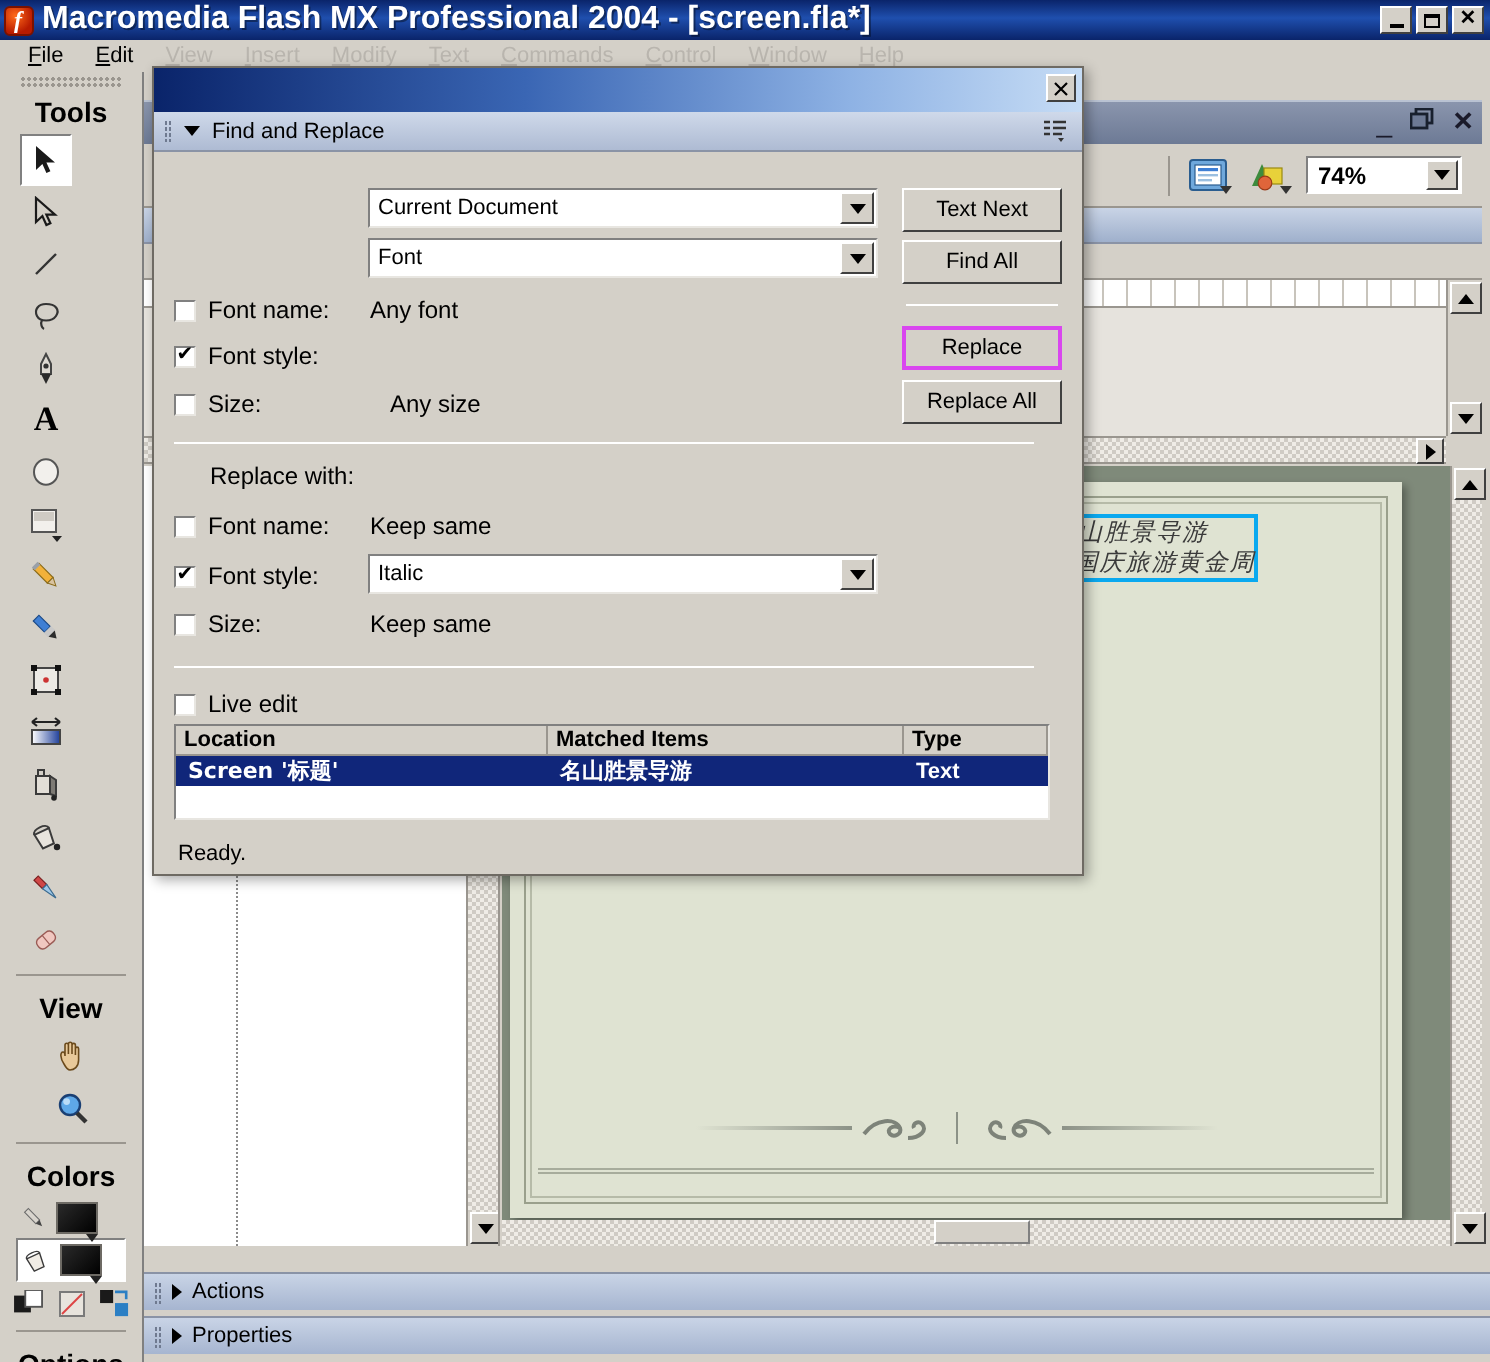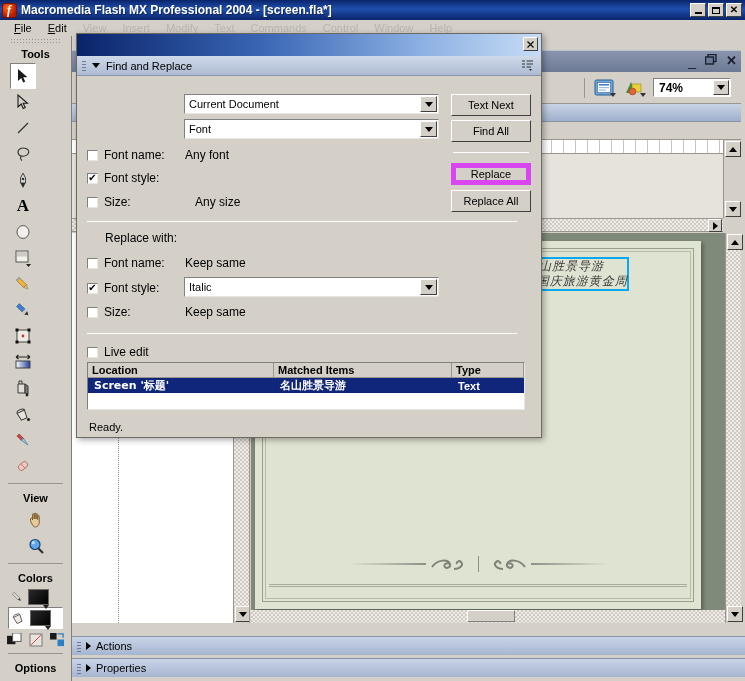--- a/index.html
+++ b/index.html
@@ -13,21 +13,21 @@
   }
   .app { position:absolute; inset:0; background:#d4d0c8; }
 
   
   .titlebar{
     position:absolute; left:0; top:0; width:745px; height:20px;
     background:linear-gradient(to bottom,#0a246a 0%,#1f4fae 45%,#0a246a 100%);
     display:flex; align-items:center; padding:0 2px;
   }
   .titlebar .tbtext{
-    color:#fff; font-weight:bold; font-size:12px; margin-left:4px;
+    color:#fff; font-weight:bold; font-size:16px; margin-left:4px;
     text-shadow:1px 1px 0 #00000066; white-space:nowrap;
   }
   .flashlogo{
     width:15px;height:15px;border-radius:3px;
     background:radial-gradient(circle at 35% 30%, #ff6a1a, #b81b00 70%);
     border:1px solid #7a1200; position:relative; flex:0 0 auto;
   }
   .flashlogo:after{
     content:"f"; position:absolute; left:4px; top:-1px; color:#fff;
     font-family:"Liberation Serif", serif; font-style:italic;
@@ -58,21 +58,21 @@
   .toolspanel{
     position:absolute; left:0; top:36px; width:72px; height:645px;
     background:#d4d0c8; border-right:1px solid #808080;
   }
   .grip{
     height:6px;margin:2px 10px 0 10px;
     background-image:radial-gradient(#9a968f 40%, transparent 41%);
     background-size:3px 3px;
   }
   .sectitle{
-    text-align:center;font-weight:bold;font-size:11px;padding:4px 0 3px;
+    text-align:center;font-weight:bold;font-size:14px;padding:4px 0 3px;
   }
   .toolgrid{ display:flex; flex-wrap:wrap; padding:0 10px; }
   .tool{
     width:26px;height:26px;display:flex;align-items:center;justify-content:center;
     position:relative;
   }
   .tool.sel{
     background:#fff;
     border:1px solid; border-color:#808080 #fff #fff #808080;
   }
@@ -315,21 +315,21 @@
     width:17px;height:16px;margin-right:1px;background:#d4d0c8;
     border:1px solid;border-color:#fff #404040 #404040 #fff;
     display:flex;align-items:center;justify-content:center;
   }
   .btn{
     background:#d4d0c8;border:1px solid;
     border-color:#fff #404040 #404040 #fff;
     font-size:11px;display:flex;align-items:center;justify-content:center;
     height:22px;width:80px;
   }
-  .btn.def{ border:5px solid #d946ef; }
+  .btn.def{ border:2px solid #d946ef; }
   .cbx{
     width:11px;height:11px;background:#fff;border:1px solid;
     border-color:#808080 #e8e6e1 #e8e6e1 #808080;
     display:flex;align-items:center;justify-content:center;
     font-size:10px;line-height:1;
   }
   .statictxt{font-size:12px;}
   .sep{ position:absolute; height:1px; background:#9a968f; border-bottom:1px solid #fff;}
 
   .results{

